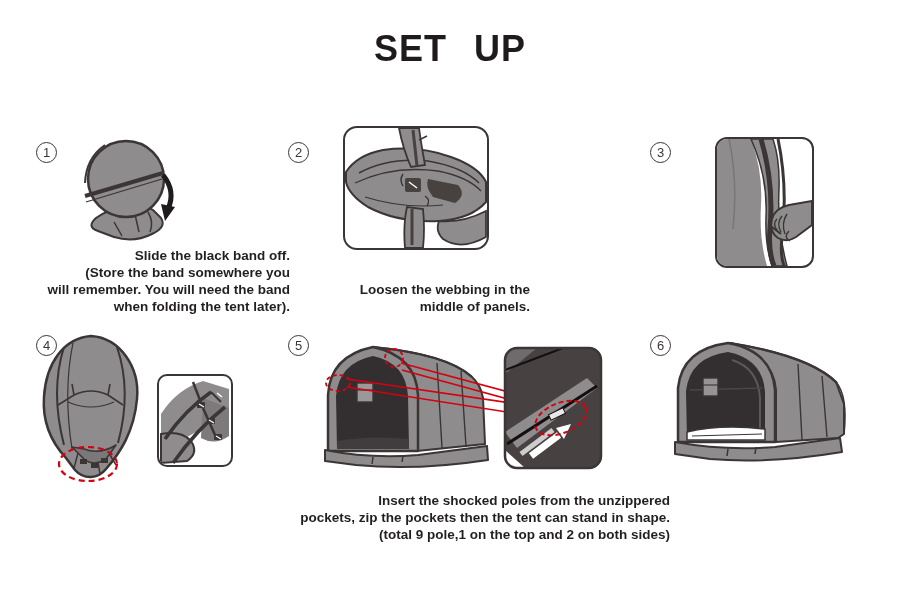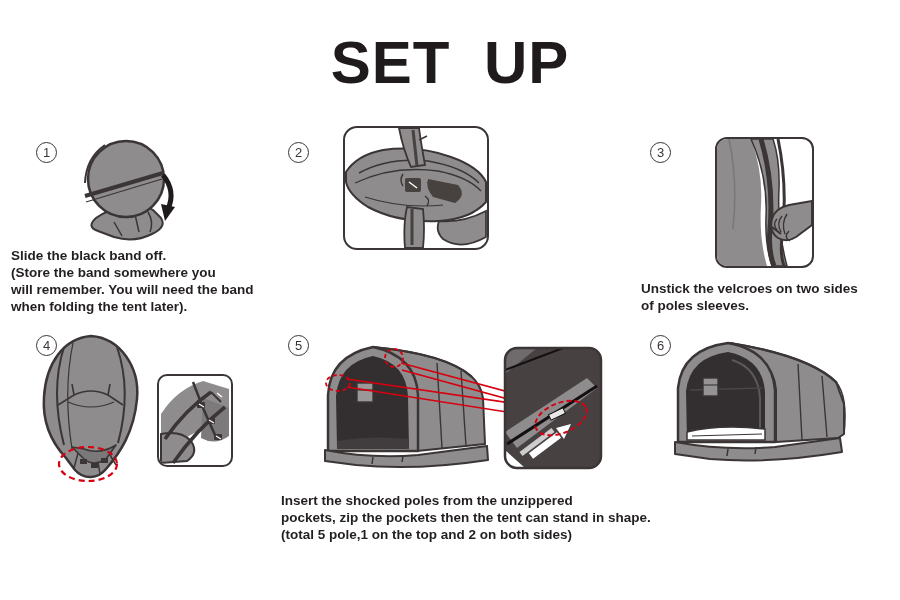--- a/index.html
+++ b/index.html
@@ -2,30 +2,30 @@
 <html><head>
 <meta charset="utf-8">
 <style>
   html,body{margin:0;padding:0;background:#fff;}
   #canvas{
     position:relative;width:900px;height:600px;background:#fff;
     font-family:"Liberation Sans",sans-serif;color:#231f20;overflow:hidden;
   }
   .title{
     position:absolute;left:0;top:28px;width:900px;text-align:center;
-    font-size:60px;font-weight:bold;letter-spacing:1px;word-spacing:16px;color:#1f1b1c;
+    font-size:36px;font-weight:bold;letter-spacing:1px;word-spacing:16px;color:#1f1b1c;
   }
   .stepnum{
     position:absolute;width:21px;height:21px;border:1.6px solid #3b3536;border-radius:50%;
     display:flex;align-items:center;justify-content:center;
     font-size:13px;color:#3b3536;font-weight:normal;box-sizing:border-box;
   }
   .caption{
-    position:absolute;text-align:left;font-size:13.5px;font-weight:bold;
-    line-height:17px;white-space:pre-line;color:#231f20;margin-left:11px;
+    position:absolute;text-align:right;font-size:13.5px;font-weight:bold;
+    line-height:17px;white-space:pre-line;color:#231f20;
   }
   .frame{
     position:absolute;border:2.2px solid #3b3536;background:#fff;box-sizing:border-box;overflow:hidden;
   }
   .illus{position:absolute;}
   svg{display:block;}
 </style>
 </head>
 <body>
 
@@ -66,39 +66,39 @@
       <path d="M94 93 Q118 95 141 83 L141 109 Q116 123 98 111 Q90 103 94 93 Z" fill="#8f8c8d" stroke="#3b3536" stroke-width="1.8"></path>
       <path d="M54 0 Q58 21 66 39 L80 37 Q76 15 74 0 Z" fill="#8f8c8d" stroke="#3b3536" stroke-width="1.8"></path>
       <path d="M60 120 Q58 97 62 79 L78 81 Q80 101 78 120 Z" fill="#8f8c8d" stroke="#3b3536" stroke-width="1.8"></path>
       <path d="M68 2 L72 38" stroke="#47413f" stroke-width="3"></path>
       <path d="M67 81 L67 117" stroke="#47413f" stroke-width="3"></path>
       <rect x="60" y="50" width="16" height="14" rx="2" fill="#47413f"></rect>
       <path d="M64 54 L72 60" stroke="#fff" stroke-width="1.4"></path>
       <path d="M58 46 Q54 52 58 58 M80 68 Q86 72 82 78 M74 12 L82 8" stroke="#3b3536" stroke-width="1.4" fill="none"></path>
     </svg>
   </div>
+  <div class="caption" style="left:300px;top:281px;width:230px;">Loosen the webbing in the
+middle of panels.</div>
 
   <div class="stepnum" style="left:650px;top:142px;">
       <span>3</span>
     </div>
   <div class="frame" style="left:715px;top:137px;width:99px;height:131px;border-radius:12px;">
     <svg width="95" height="127" viewBox="0 0 95 127">
       <path d="M0 0 L34 0 Q46 32 44 66 Q42 100 50 127 L0 127 Z" fill="#8f8c8d"></path>
       <path d="M12 0 Q21 42 16 90" stroke="#7a7677" stroke-width="1.5" fill="none"></path>
       <path d="M34 0 Q51 38 49 78 Q48 106 55 127 L70 127 Q60 90 62 50 Q63 21 56 0 Z" fill="#8f8c8d" stroke="#3b3536" stroke-width="1.5"></path>
       <path d="M44 0 Q57 44 53 90 Q51 112 57 127" stroke="#3b3536" stroke-width="5" fill="none"></path>
       <path d="M61 0 Q71 48 65 98 Q63 116 67 127" stroke="#3b3536" stroke-width="3" fill="none"></path>
       <path d="M95 62 L72 66 Q58 69 55 80 Q52 93 61 99 Q70 104 79 98 L95 86 Z" fill="#8f8c8d" stroke="#3b3536" stroke-width="2" stroke-linejoin="round"></path>
       <path d="M60 80 Q55 85 60 91 M65 77 Q59 84 64 93 M70 75 Q64 84 68 95" stroke="#3b3536" stroke-width="1.4" fill="none"></path>
       <path d="M55 88 L64 95" stroke="#3b3536" stroke-width="2.2"></path>
       <path d="M72 92 Q66 98 73 102" stroke="#3b3536" stroke-width="1.4" fill="none"></path>
     </svg>
   </div>
-  <div class="caption" style="left:630px;top:280px;width:270px;">Unstick the velcroes on two sides
-of poles sleeves.</div>
 
   <div class="stepnum" style="left:36px;top:335px;">
       <span>4</span>
     </div>
   <div class="illus" style="left:28px;top:331px;">
     <svg width="126" height="156" viewBox="0 0 126 156">
       <path d="M63 5 C36 7 18 32 16 66 C14 94 25 113 38 127 L47 139 C56 149 70 148 78 138 C92 122 106 101 109 68 C112 36 92 7 63 5 Z" fill="#8f8c8d" stroke="#3b3536" stroke-width="2.5" stroke-linejoin="round"></path>
       <path d="M36 16 Q22 60 36 114" stroke="#3b3536" stroke-width="2" fill="none"></path>
       <path d="M89 16 Q104 60 90 112" stroke="#3b3536" stroke-width="2" fill="none"></path>
       <path d="M45 12 Q35 60 44 118" stroke="#3b3536" stroke-width="1.2" fill="none"></path>
@@ -162,21 +162,21 @@
         <path d="M210 118 L238 97" stroke="#ffffff" stroke-width="7"></path>
         <polygon points="250,86 235,90 243,101" fill="#ffffff"></polygon>
         <rect x="228" y="73" width="16" height="6" fill="#e8e8e8" stroke="#141011" stroke-width="1" transform="rotate(-26 236 76)"></rect>
         <ellipse cx="240" cy="80" rx="27" ry="15" fill="none" stroke="#d7000f" stroke-width="2" stroke-dasharray="5 3" transform="rotate(-22 240 80)"></ellipse>
       </g>
       <rect x="184" y="10" width="96" height="120" rx="12" fill="none" stroke="#3b3536" stroke-width="2.5"></rect>
     </svg>
   </div>
   <div class="caption" style="left:270px;top:492px;width:400px;">Insert the shocked poles from the unzippered
 pockets, zip the pockets then the tent can stand in shape.
-(total 5 pole,1 on the top and 2 on both sides)</div>
+(total 9 pole,1 on the top and 2 on both sides)</div>
 
   <div class="stepnum" style="left:650px;top:335px;">
       <span>6</span>
     </div>
   <div class="illus" style="left:670px;top:334px;">
     <svg width="188" height="142" viewBox="0 0 188 142">
       <path d="M60 9 Q140 22 166 48 L174 70 L174 100 L168 104 L106 108 L106 56 Q104 23 60 9 Z" fill="#8f8c8d" stroke="#3b3536" stroke-width="2" stroke-linejoin="round"></path>
       <path d="M128 30 L132 106 M152 42 L157 103" stroke="#3b3536" stroke-width="1.4" fill="none"></path>
       <path d="M166 48 Q178 62 174 100" stroke="#3b3536" stroke-width="1.6" fill="none"></path>
       <path d="M60 9 Q140 22 167 49" stroke="#3b3536" stroke-width="2.2" fill="none"></path>

